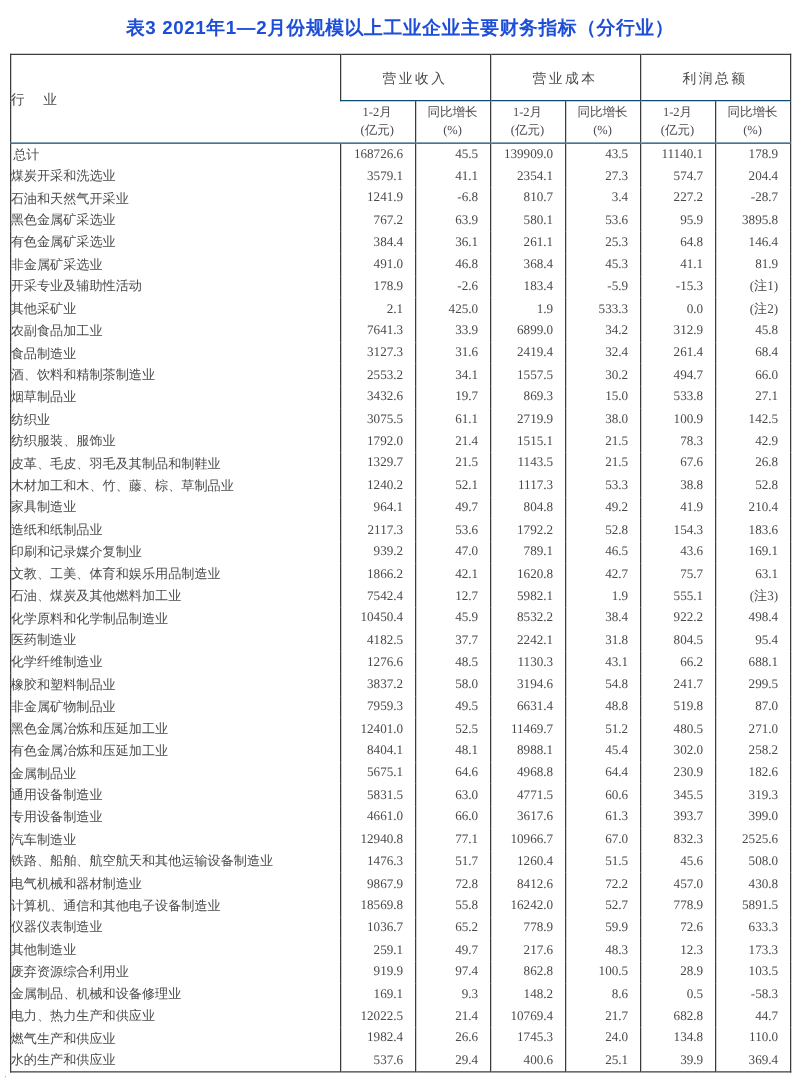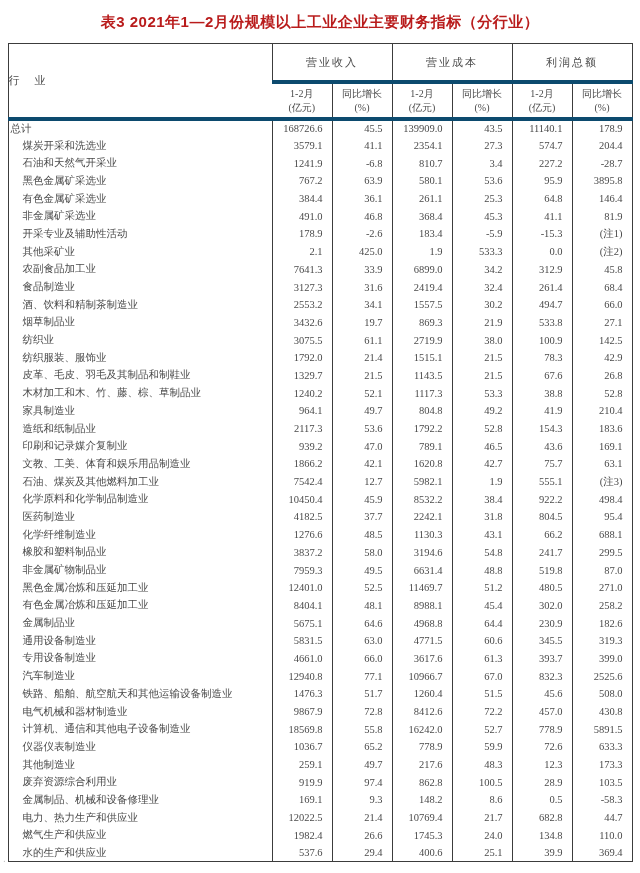--- a/index.html
+++ b/index.html
@@ -13,40 +13,40 @@
     position: relative;
     font-family: "Liberation Serif", serif;
     color: #4a4a4a;
     overflow: hidden;
   }
   .title {
     text-align: center;
     font-family: "Liberation Sans", sans-serif;
     font-weight: bold;
     font-size: 15px;
-    color: #b91c1c;
+    color: #1d4ed8;
     margin: 13px 0 11px 0;
     letter-spacing: 0.5px;
   }
   table.fin {
     border-collapse: collapse;
     table-layout: fixed;
     width: 624px;
     margin: 0 auto;
     border: 1.5px solid #3c3c3c;
   }
   .fin th, .fin td {
     border-left: 1px solid #3c3c3c;
     font-weight: normal;
     padding: 0;
     overflow: hidden;
     white-space: nowrap;
   }
   .fin th:first-child, .fin td:first-child { border-left: none; }
-  .fin thead th { border-bottom: 4px solid #0c4a6e; }
+  .fin thead th { border-bottom: 1px solid #0c4a6e; }
   .grp {
     height: 36px;
     font-size: 11px;
     text-align: center;
     letter-spacing: 2px;
     vertical-align: middle;
   }
   .ind-h {
     font-size: 11px;
     text-align: left;
@@ -58,21 +58,21 @@
     font-size: 10px;
     line-height: 1.35;
     text-align: center;
     vertical-align: middle;
   }
   .fin tbody tr { height: 17.69px; }
   .fin tbody td {
     font-size: 10.5px;
     vertical-align: middle;
   }
-  td.ind { text-align: left; padding-left: 14px; }
+  td.ind { text-align: left; }
   td.ind.total { padding-left: 2px; }
   td.num { text-align: right; padding-right: 9px; }
   .artifact {
     position: absolute;
     left: 3px;
     top: 857px;
     font-size: 8px;
     color: #9a9a9a;
     transform: rotate(-20deg);
   }
@@ -224,21 +224,21 @@
         <td class="num">1557.5</td>
         <td class="num">30.2</td>
         <td class="num">494.7</td>
         <td class="num">66.0</td>
       </tr>
       <tr>
         <td class="ind">烟草制品业</td>
         <td class="num">3432.6</td>
         <td class="num">19.7</td>
         <td class="num">869.3</td>
-        <td class="num">21.9</td>
+        <td class="num">15.0</td>
         <td class="num">533.8</td>
         <td class="num">27.1</td>
       </tr>
       <tr>
         <td class="ind">纺织业</td>
         <td class="num">3075.5</td>
         <td class="num">61.1</td>
         <td class="num">2719.9</td>
         <td class="num">38.0</td>
         <td class="num">100.9</td>

